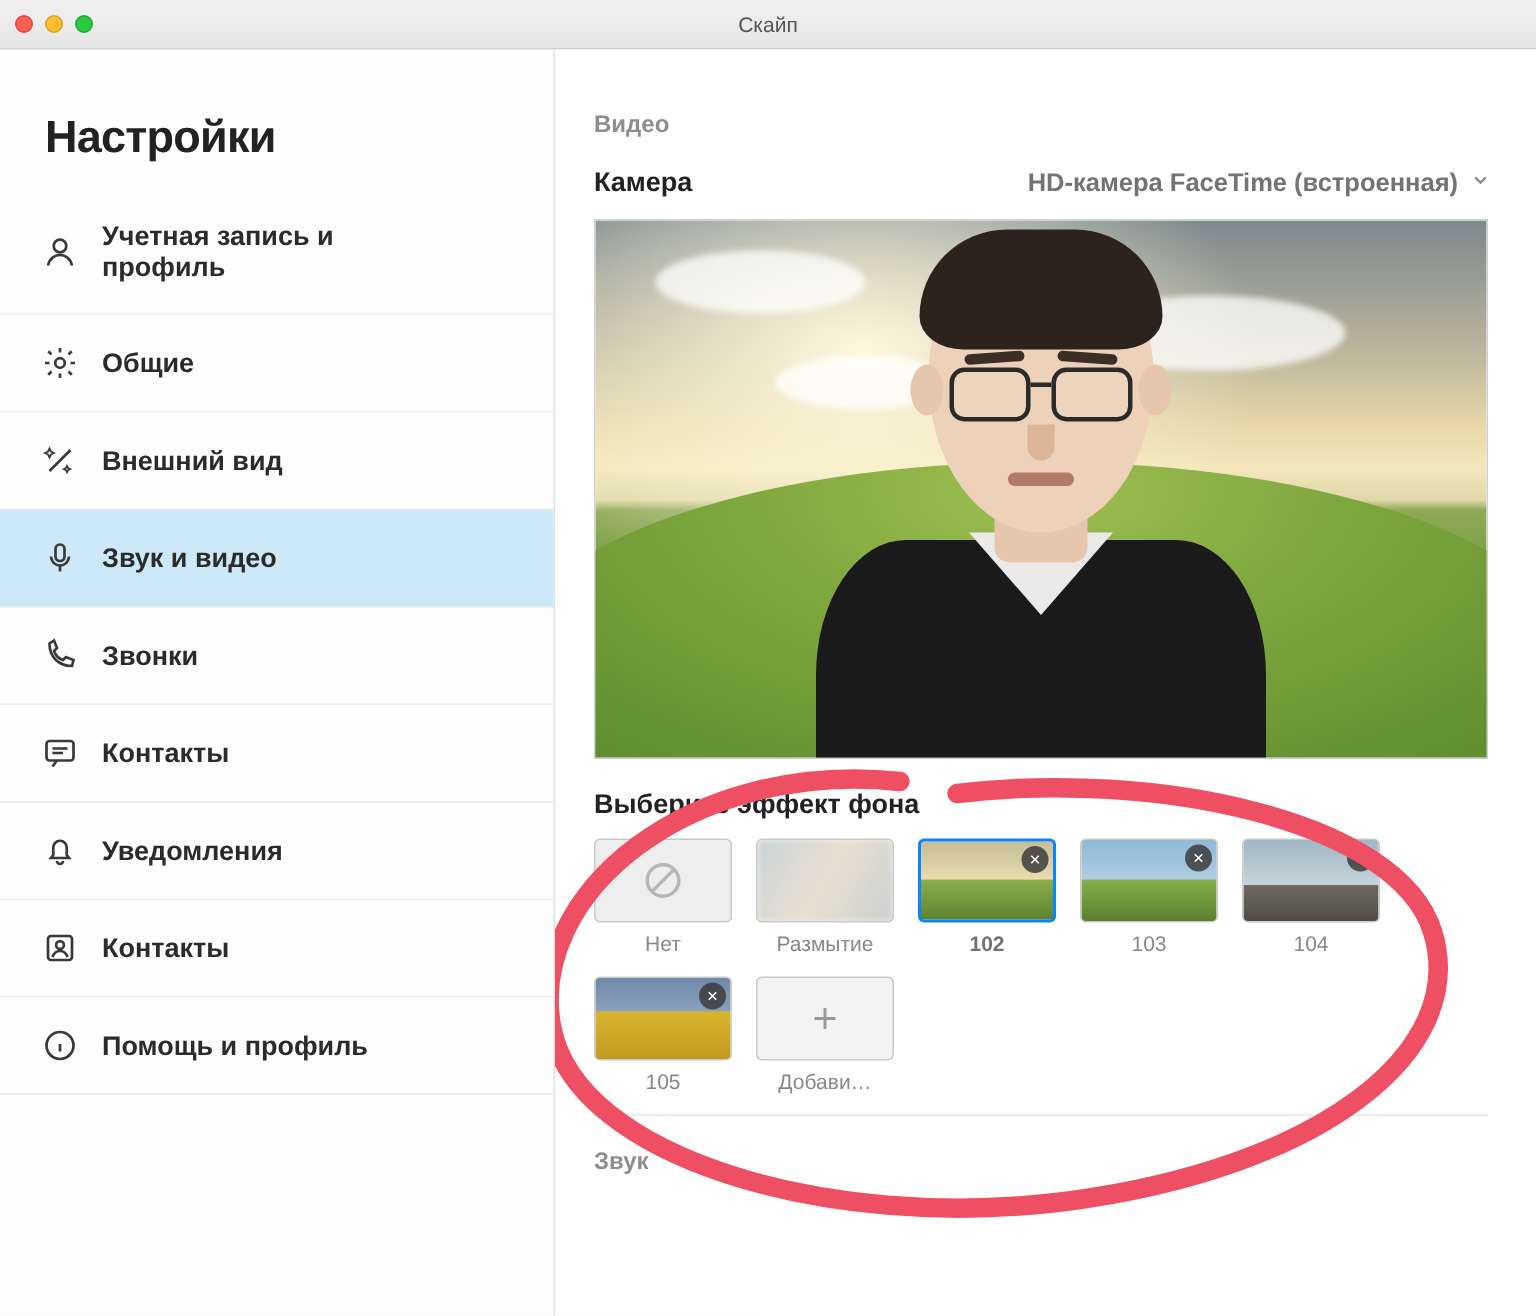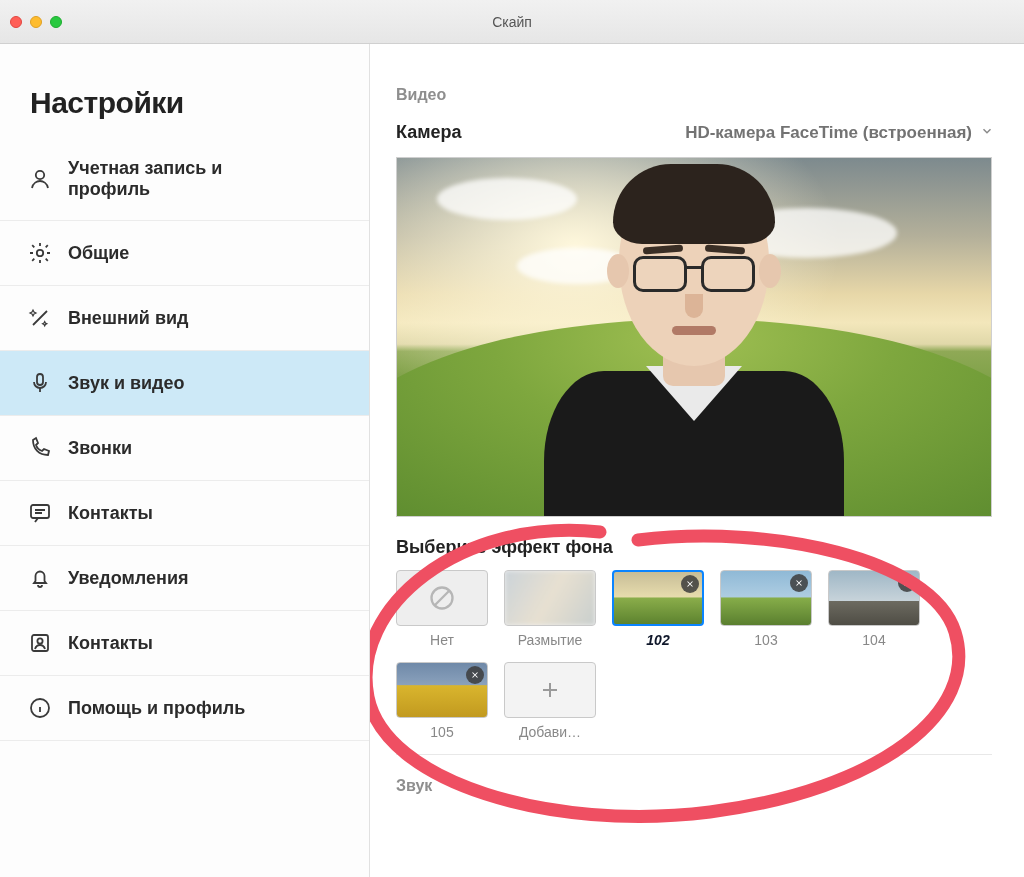--- a/index.html
+++ b/index.html
@@ -8,21 +8,21 @@
     font-family: -apple-system, "Helvetica Neue", Arial, sans-serif;
     background: #efefef;
     width: 1024px;
     height: 877px;
     overflow: hidden;
     color: #222;
   }
 
   
   .titlebar {
-    height: 44px;
+    height: 33px;
     background: linear-gradient(#f1f1f1,#e6e6e6);
     border-bottom: 1px solid #d0d0d0;
     display: flex;
     align-items: center;
     position: relative;
   }
   .traffic-lights {
     display: flex;
     gap: 8px;
     padding-left: 10px;
@@ -186,21 +186,21 @@
 
   .bg-grid { display:flex; flex-wrap:wrap; gap:14px 16px; width:596px; padding-bottom:14px; border-bottom:1px solid #e8e8e8; margin-bottom:22px;}
   .bg-option { width:92px; display:flex; flex-direction:column; align-items:center; gap:6px; cursor:pointer;}
   .thumb {
     width:92px; height:56px; border:1px solid #c9c9c9; border-radius:4px;
     position:relative; overflow:hidden; display:flex; align-items:center; justify-content:center;
     background:#eee;
   }
   .thumb.selected { border:2px solid #0a84ff; }
   .bg-option .label { font-size:14px; color:#888; }
-  .bg-option.selected .label { color:#0f172a; font-weight:700;font-style:italic; }
+  .bg-option.selected .label { color:#737373; font-weight:700; }
 
   .thumb .del {
     position:absolute; top:3px; right:3px; width:18px; height:18px;
     background:rgba(60,60,60,.85); border-radius:50%;
     display:flex; align-items:center; justify-content:center;
   }
   .thumb .del svg{ width:10px; height:10px; stroke:#fff; stroke-width:2.5;}
 
   .thumb-none svg{ width:28px; height:28px; stroke:#b6b6b6; stroke-width:2; fill:none;}
   .thumb-blur{ background: linear-gradient(120deg,#cbd3d9,#e8e0cf,#c9cfce); filter:blur(2px) saturate(.9);}

